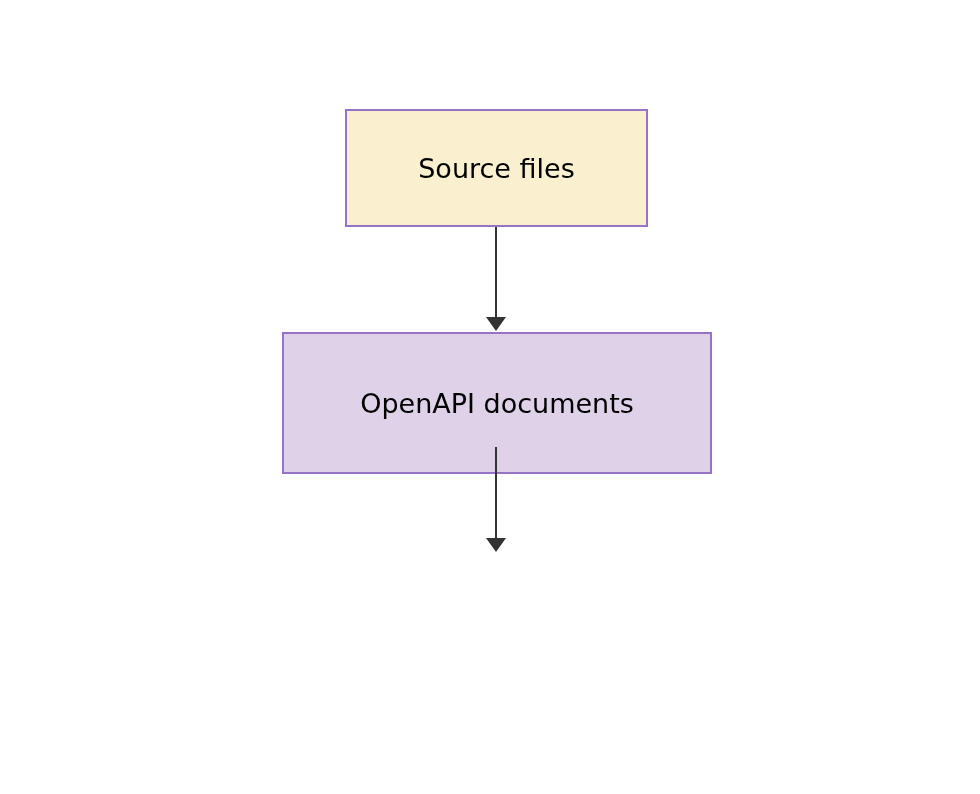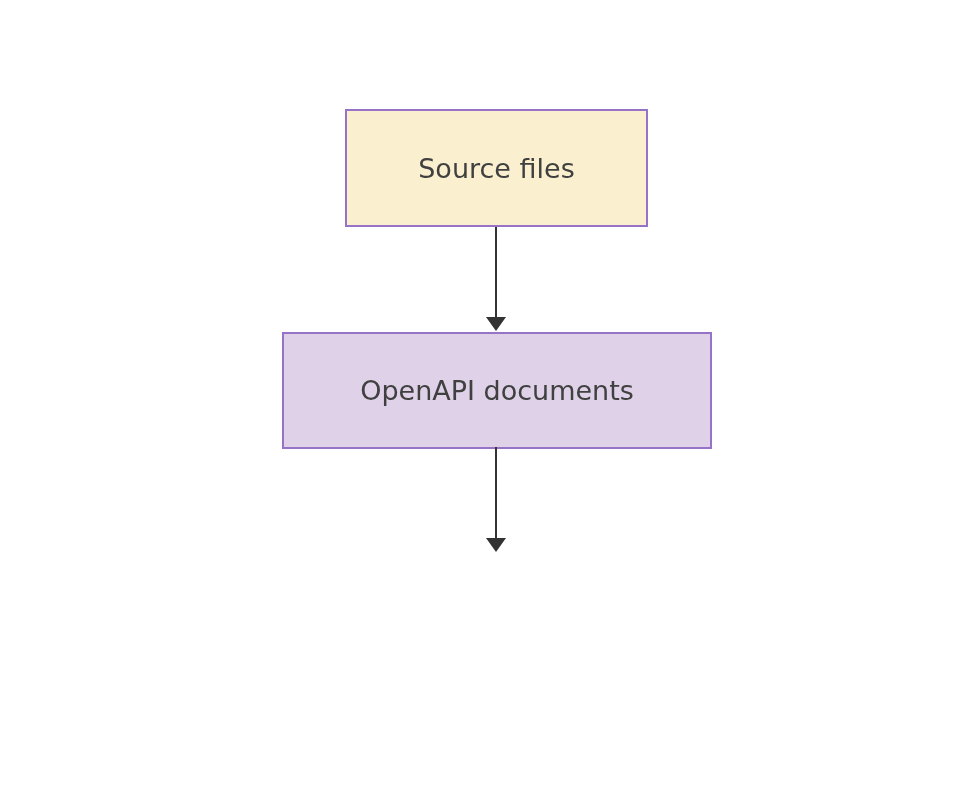--- a/index.html
+++ b/index.html
@@ -15,37 +15,37 @@
     font-family: "DejaVu Sans", "Liberation Sans", sans-serif;
     overflow: hidden;
   }
   .node {
     position: absolute;
     display: flex;
     align-items: center;
     justify-content: center;
     border: 2px solid #9673c6;
     box-sizing: border-box;
-    color: #404040;
+    color: #000000;
     font-size: 27px;
     text-align: center;
     white-space: nowrap;
   }
   .node-source {
     left: 345px;
     top: 109px;
     width: 303px;
     height: 118px;
     background: #faf0cf;
   }
   .node-openapi {
     left: 282px;
     top: 332px;
     width: 430px;
-    height: 117px;
+    height: 142px;
     background: #ded1e8;
   }
   .node-published {
     left: 240px;
     top: 553px;
     width: 505px;
     height: 113px;
     background: #dbe5f8;
   }
   .edge-line {

